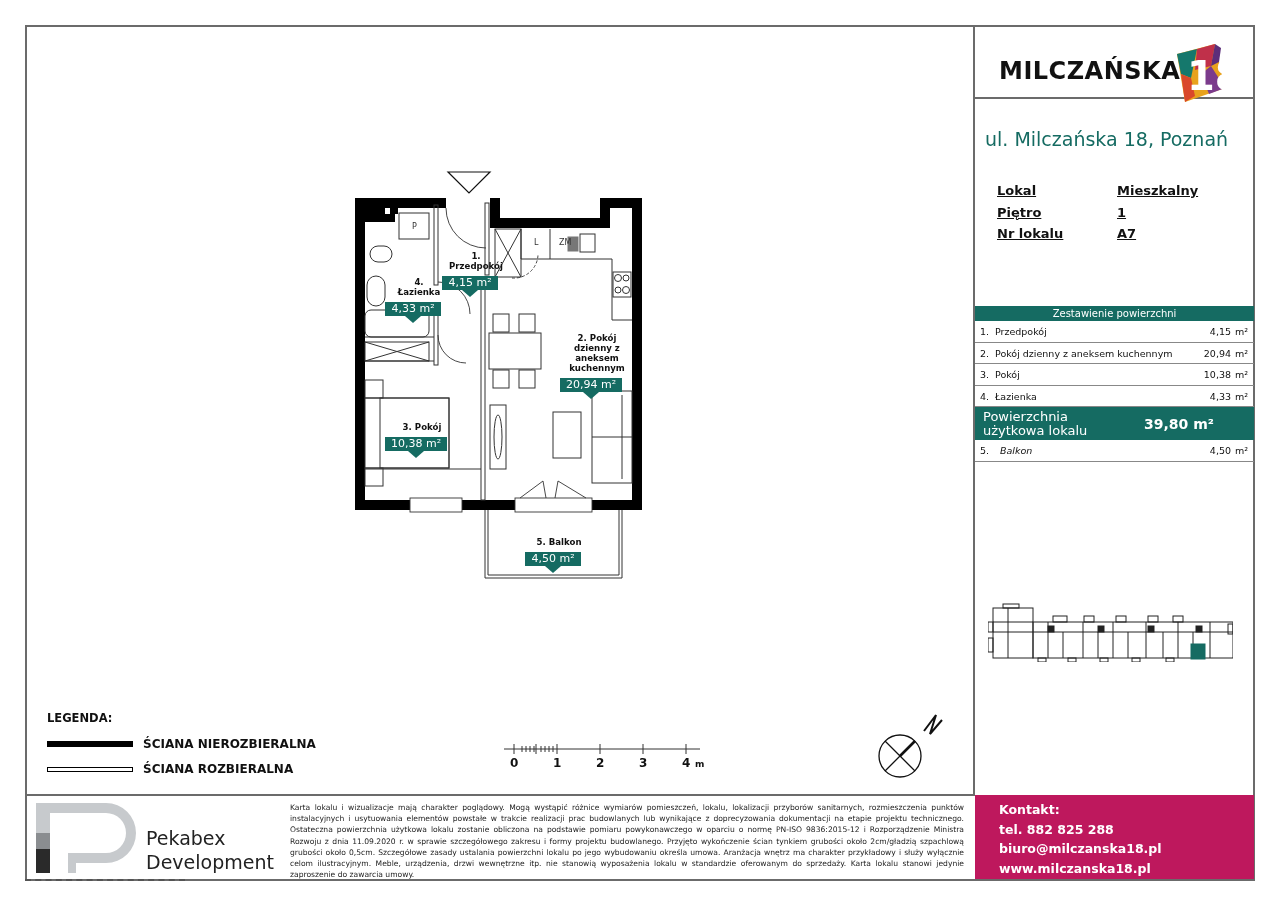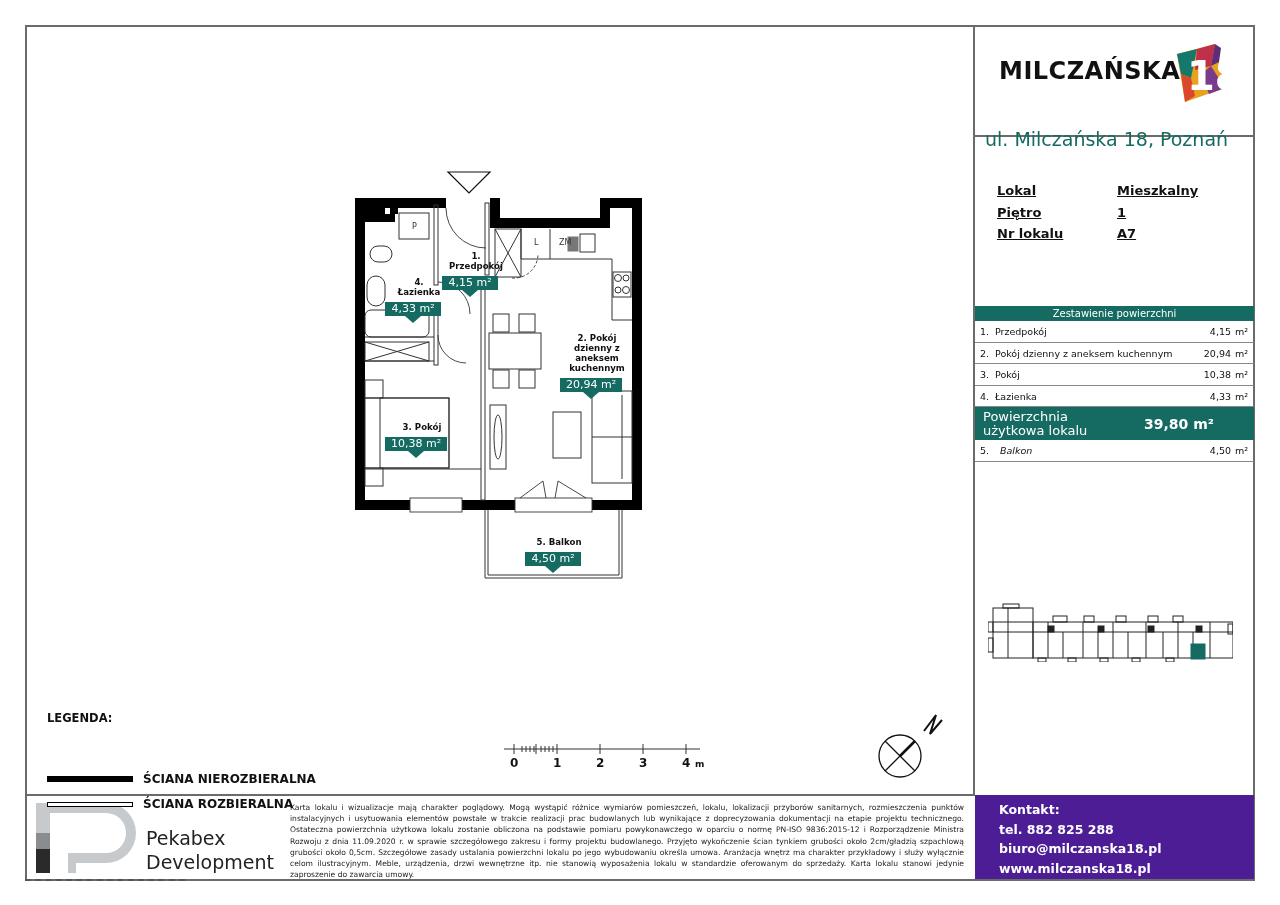--- a/index.html
+++ b/index.html
@@ -4,21 +4,21 @@
 <style>
   * { box-sizing: border-box; margin: 0; padding: 0; }
   html, body { width: 1280px; height: 905px; background: #ffffff; overflow: hidden; }
   body { position: relative; font-family: "DejaVu Sans", sans-serif; color: #111; }
 
   .frame { position: absolute; left: 25px; top: 25px; width: 1230px; height: 856px; border: 2px solid #6b6b6b; }
   .vdiv { position: absolute; left: 973px; top: 25px; width: 2px; height: 770px; background: #6b6b6b; }
   .hdiv-bottom { position: absolute; left: 25px; top: 794px; width: 950px; height: 2px; background: #6b6b6b; }
 
   
-  .logo-box { position: absolute; left: 975px; top: 27px; width: 278px; height: 110px; border-bottom: 2px solid #6b6b6b; }
+  .logo-box { position: absolute; left: 975px; top: 27px; width: 278px; height: 72px; border-bottom: 2px solid #6b6b6b; }
   .logo-text { position: absolute; left: 24px; top: 30px; font-family: "DejaVu Sans", sans-serif; font-weight: 900; font-size: 24px; letter-spacing: 0.5px; color: #111; }
   .logo-mark { position: absolute; left: 196px; top: 17px; width: 54px; height: 58px; }
 
   .address { position: absolute; left: 985px; top: 128px; font-size: 19px; color: #156b62; }
   .info { position: absolute; left: 997px; top: 183px; }
   .info-row { display: flex; height: 21.5px; font-weight: bold; font-size: 13px; text-decoration: underline; }
   .info-row .k { width: 120px; }
 
   .summary { position: absolute; left: 975px; top: 306px; width: 279px; }
   .summary-head { background: #156b62; color: #fff; text-align: center; font-size: 10px; height: 15px; line-height: 15px; }
@@ -27,34 +27,34 @@
   .summary-row .lbl { position: absolute; left: 20px; }
   .summary-row .val { position: absolute; right: 23px; }
   .summary-row .u { position: absolute; right: 6px; }
   .summary-total { position: relative; height: 33px; background: #156b62; color: #fff; }
   .summary-total .lbl { position: absolute; left: 8px; top: 3px; font-size: 13px; line-height: 14px; }
   .summary-total .val { position: absolute; left: 169px; top: 9px; font-size: 14px; font-weight: bold; }
   .summary-row.balkon .lbl { left: 25px; font-style: italic; }
 
   .siteplan { position: absolute; left: 988px; top: 602px; width: 245px; height: 60px; }
 
-  .contact { position: absolute; left: 975px; top: 795px; width: 279px; height: 84px; background: #4c1d95; color: #fff; font-weight: bold; font-size: 12.5px; padding: 5px 0 0 24px; }
+  .contact { position: absolute; left: 975px; top: 795px; width: 279px; height: 84px; background: #be185d; color: #fff; font-weight: bold; font-size: 12.5px; padding: 5px 0 0 24px; }
   .contact div { height: 19.5px; line-height: 19.5px; }
 
   
   .disclaimer { position: absolute; left: 290px; top: 802px; width: 674px; font-size: 7.6px; line-height: 11.2px; text-align: justify; color: #222; }
 
   
   .dev-logo { position: absolute; left: 36px; top: 803px; width: 110px; height: 70px; }
   .dev-name { position: absolute; left: 146px; top: 826px; font-size: 19px; line-height: 24px; color: #222; }
   .dashed { position: absolute; left: 25px; top: 879px; width: 160px; border-top: 2px dashed #555; }
 
   
   .legend-title { position: absolute; left: 47px; top: 711px; font-weight: bold; font-size: 11.5px; }
-  .legend-item { position: absolute; left: 47px; display: flex; align-items: center; font-weight: bold; font-size: 12px; margin-top: 35px; }
+  .legend-item { position: absolute; left: 47px; display: flex; align-items: center; font-weight: bold; font-size: 12px; }
   .legend-item .swatch { width: 86px; margin-right: 10px; }
   .swatch.solid { height: 6px; background: #000; }
   .swatch.hollow { height: 5px; border: 1px solid #000; background: #fff; }
 
   
   .scale { position: absolute; left: 500px; top: 740px; width: 220px; height: 40px; }
   .north { position: absolute; left: 872px; top: 712px; width: 80px; height: 70px; }
 
   
   .plan { position: absolute; left: 350px; top: 165px; width: 300px; height: 420px; }

